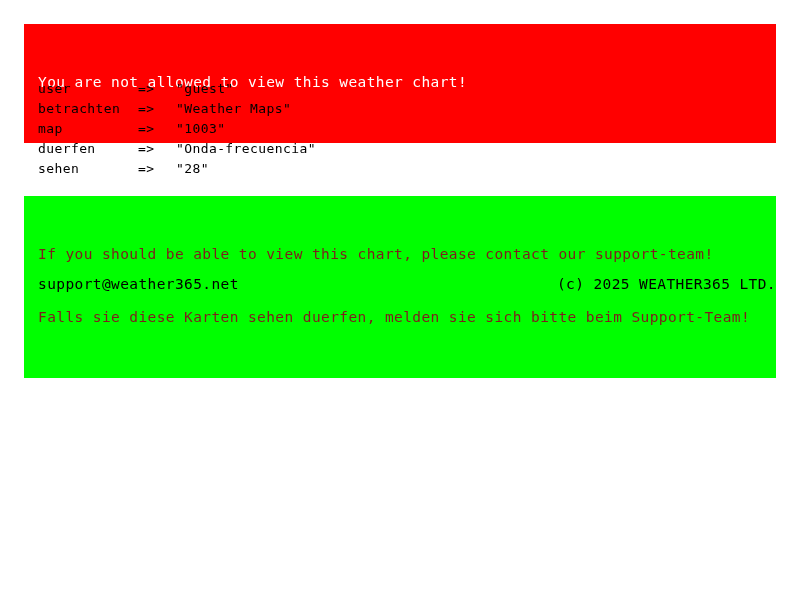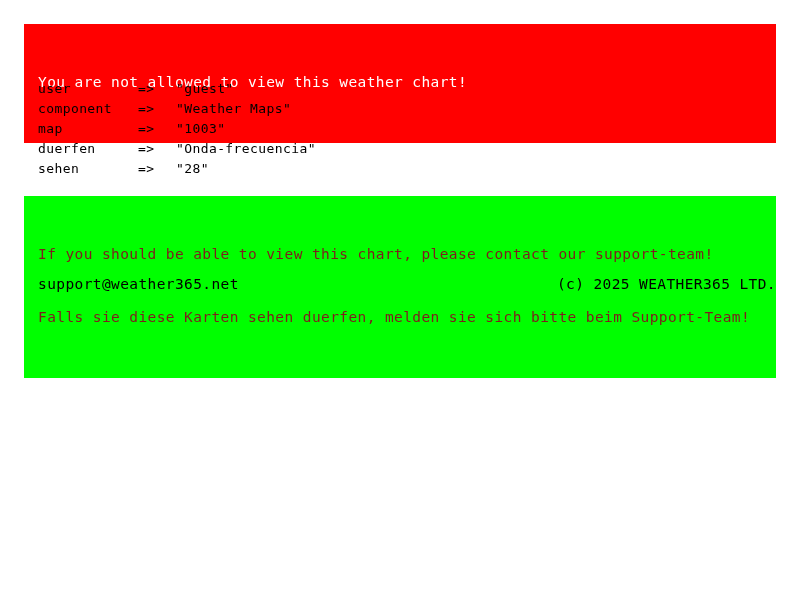--- a/index.html
+++ b/index.html
@@ -108,21 +108,21 @@
 
   <div class="params">
     <table>
       <tbody>
         <tr>
           <td class="col-key">user</td>
           <td class="col-arrow">=&gt;</td>
           <td class="col-val">"guest"</td>
         </tr>
         <tr>
-          <td class="col-key">component</td>
+          <td class="col-key">betrachten</td>
           <td class="col-arrow">=&gt;</td>
           <td class="col-val">"Weather Maps"</td>
         </tr>
         <tr>
           <td class="col-key">map</td>
           <td class="col-arrow">=&gt;</td>
           <td class="col-val">"1003"</td>
         </tr>
         <tr>
           <td class="col-key">duerfen</td>

